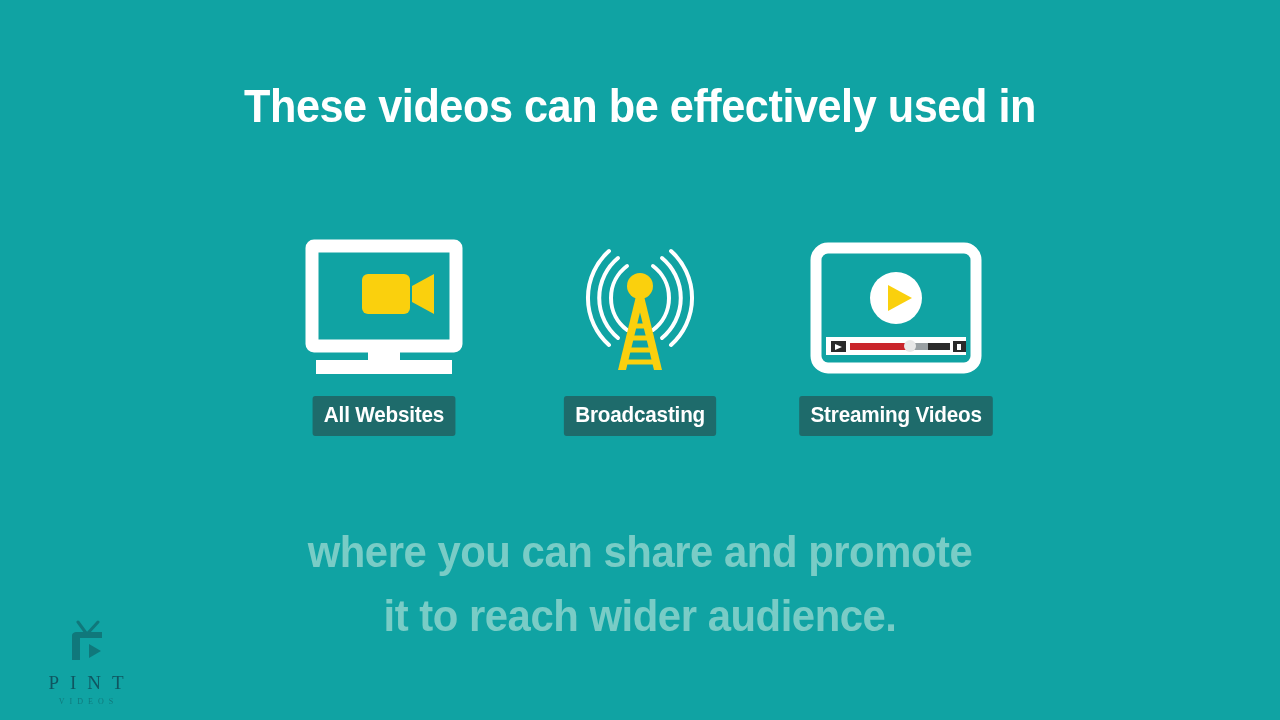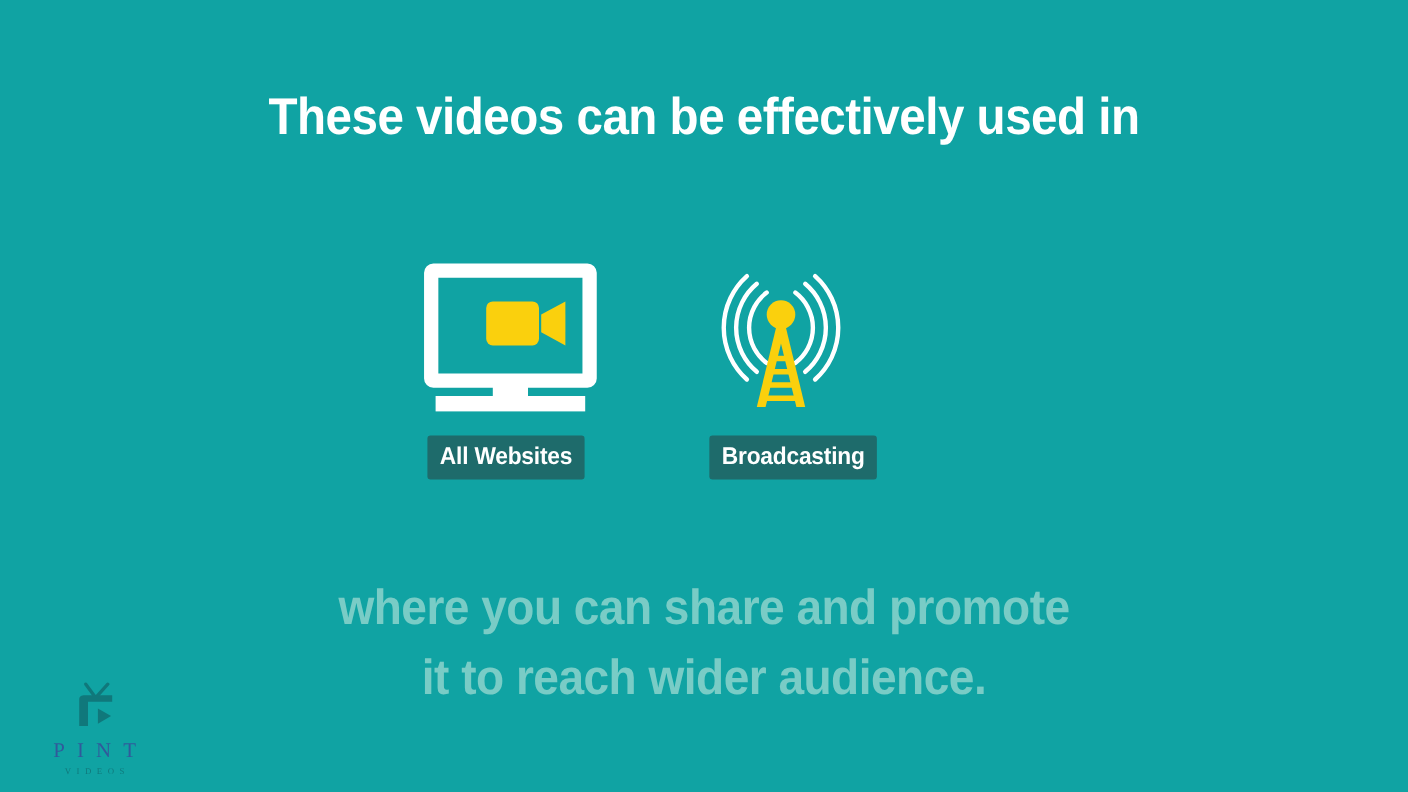--- a/index.html
+++ b/index.html
@@ -44,21 +44,21 @@
     width: 1280px;
     height: 200px;
     display: flex;
     justify-content: center;
     align-items: flex-start;
   }
   .col {
     width: 256px;
     display: flex;
     flex-direction: column;
-    align-items: flex-start;
+    align-items: center;
   }
   .icon-box {
     height: 140px;
     display: flex;
     align-items: center;
     justify-content: center;
   }
   .chip {
     margin-top: 18px;
     background: #1E6B6B;
@@ -92,21 +92,21 @@
   .logo {
     position: absolute;
     left: 26px;
     bottom: 14px;
     width: 120px;
     text-align: center;
     opacity: 0.55;
   }
   .logo-mark { height: 52px; }
   .logo-name {
-    color: #4c1d95;
+    color: #0f172a;
     font-family: "Liberation Serif", serif;
     font-size: 19px;
     letter-spacing: 11px;
     text-indent: 11px;
     margin-top: 2px;
   }
   .logo-sub {
     color: #10565C;
     font-family: "Liberation Serif", serif;
     font-size: 8px;
@@ -155,20 +155,39 @@
             <line x1="60" y1="88" x2="80" y2="88"></line>
             <line x1="57" y1="100" x2="83" y2="100"></line>
             <line x1="54" y1="112" x2="86" y2="112"></line>
             <line x1="51" y1="124" x2="89" y2="124"></line>
           </g>
         </svg>
       </div>
       <div class="chip">Broadcasting</div>
     </div>
 
+    <div class="col">
+      <div class="icon-box">
+        <svg width="172" height="132" viewBox="0 0 172 132">
+          <rect x="6" y="6" width="160" height="120" rx="12" fill="none" stroke="#FFFFFF" stroke-width="11"></rect>
+          <circle cx="86" cy="56" r="26" fill="#FFFFFF"></circle>
+          <polygon points="78,43 102,56 78,69" fill="#FAD00D"></polygon>
+          <rect x="16" y="95" width="140" height="18" fill="#FFFFFF"></rect>
+          <rect x="21" y="99" width="15" height="11" fill="#2A2A2A"></rect>
+          <polygon points="25,102 32,105 25,108" fill="#FFFFFF"></polygon>
+          <rect x="40" y="101" width="60" height="7" fill="#C9252B"></rect>
+          <rect x="100" y="101" width="18" height="7" fill="#9AA0A3"></rect>
+          <rect x="118" y="101" width="22" height="7" fill="#2A2A2A"></rect>
+          <circle cx="100" cy="104" r="6" fill="#E8E8E8"></circle>
+          <rect x="143" y="99" width="13" height="11" fill="#2A2A2A"></rect>
+          <polygon points="147,102 151,102 151,108 147,108" fill="#FFFFFF"></polygon>
+        </svg>
+      </div>
+      <div class="chip">Streaming Videos</div>
+    </div>
 
 
 
   </div>
 
   <div class="subtitle">
     <div>where you can share and promote</div>
     <div>it to reach wider audience.</div>
   </div>
 

